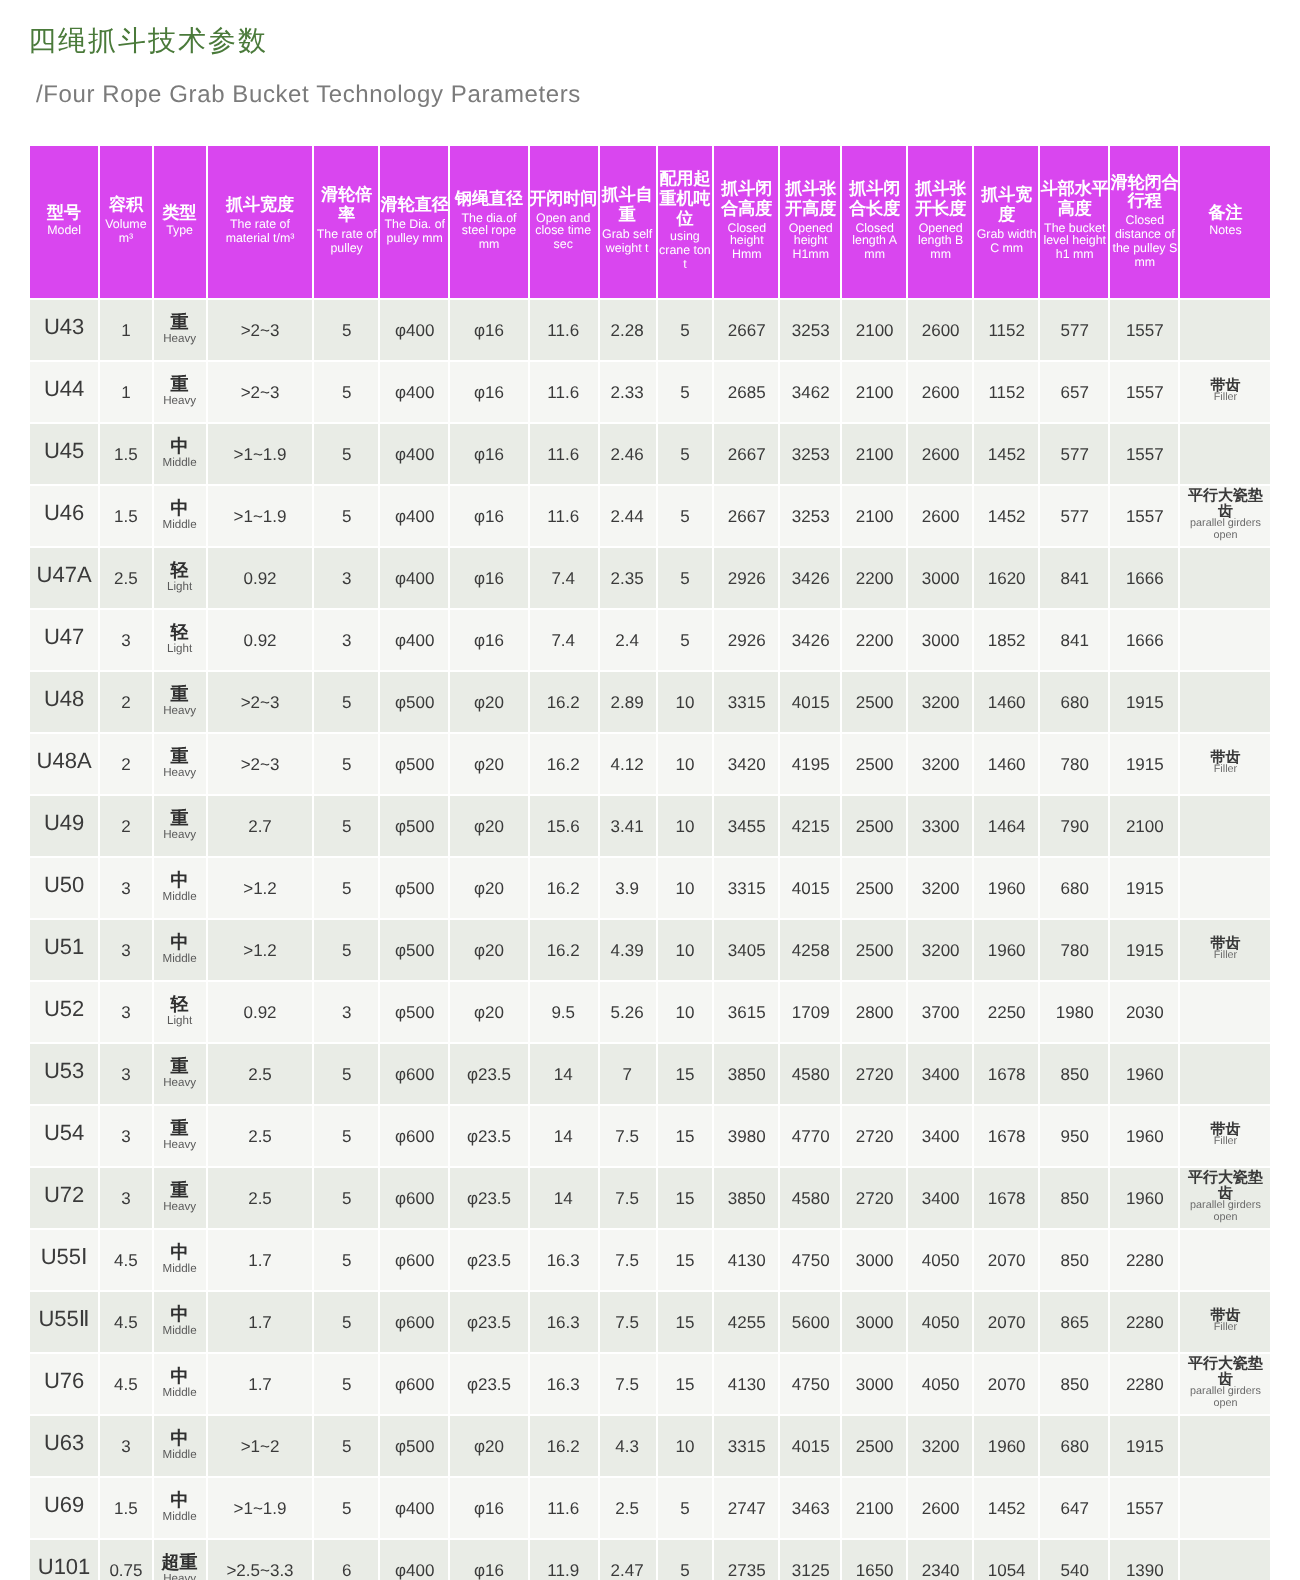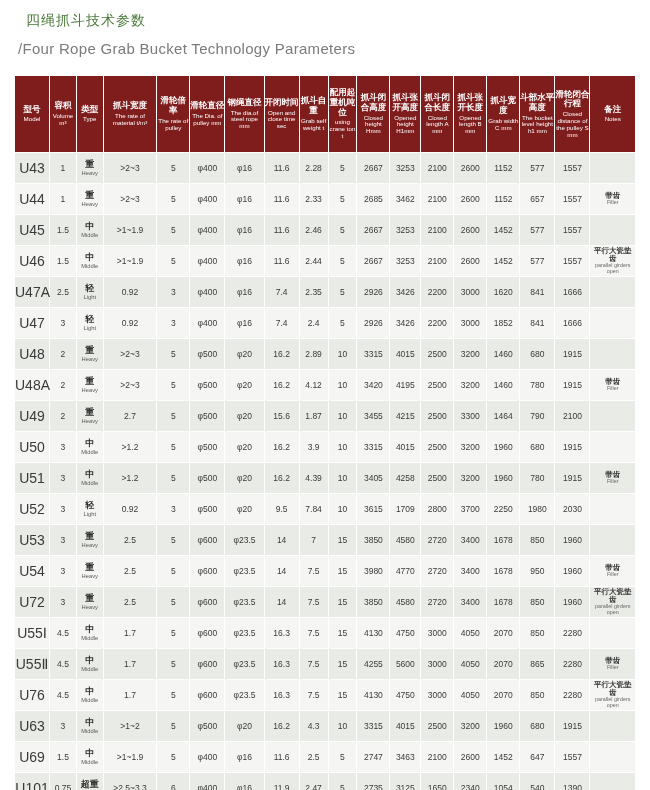--- a/index.html
+++ b/index.html
@@ -18,45 +18,45 @@
   .page {
     width: 650px;
     height: 790px;
     box-sizing: border-box;
     padding: 10px 14px 0 14px;
   }
   .title-cn {
     font-size: 14px;
     color: #4a7a3a;
     letter-spacing: 1px;
-    margin: 2px 0 0 12px;
+    margin: 2px 0 0 0;
     display: inline-block;
   }
   .title-en {
-    font-size: 15px;
+    font-size: 12px;
     color: #7b7b7b;
     margin: 10px 0 0 4px;
     letter-spacing: 0.3px;
   }
   table.params {
     border-collapse: collapse;
     margin-top: 18px;
     table-layout: fixed;
     width: 622px;
     font-size: 8px;
   }
   table.params td, table.params th {
     border: 1px solid #ffffff;
     text-align: center;
     vertical-align: middle;
     padding: 1px 0;
     line-height: 1.05;
   }
   thead th {
-    background: #7f1d1d;
+    background: #d946ef;
     color: #ffffff;
     font-weight: normal;
     height: 74px;
     padding: 2px 1px;
   }
   thead th .cn {
     font-size: 8.5px;
     display: block;
     line-height: 1.15;
     font-weight: bold;
@@ -68,21 +68,21 @@
     margin-top: 2px;
     font-weight: normal;
   }
   tbody tr.odd td { background: #e9ece6; }
   tbody tr.even td { background: #f5f6f3; }
   tbody td {
     height: 28px;
     font-size: 8.5px;
     color: #3a3a3a;
   }
-  td.model { font-size: 14px; margin-top: 22px; }
+  td.model { font-size: 11px; margin-top: 22px; }
   td.type .cn {
     display: block;
     font-size: 9px;
     font-weight: bold;
     color: #2f2f2f;
   }
   td.type .en {
     display: block;
     font-size: 5.8px;
     color: #5a5a5a;
@@ -440,21 +440,21 @@
           <td>2</td>
           <td class="type">
             <span class="cn">重</span>
             <span class="en">Heavy</span>
           </td>
           <td class="ratio">2.7</td>
           <td>5</td>
           <td>φ500</td>
           <td>φ20</td>
           <td>15.6</td>
-          <td>1.87</td>
+          <td>3.41</td>
           <td>10</td>
           <td>3455</td>
           <td>4215</td>
           <td>2500</td>
           <td>3300</td>
           <td>1464</td>
           <td>790</td>
           <td>2100</td>
           <td class="notes">
             <span class="cn"></span>
@@ -518,21 +518,21 @@
           <td>3</td>
           <td class="type">
             <span class="cn">轻</span>
             <span class="en">Light</span>
           </td>
           <td class="ratio">0.92</td>
           <td>3</td>
           <td>φ500</td>
           <td>φ20</td>
           <td>9.5</td>
-          <td>7.84</td>
+          <td>5.26</td>
           <td>10</td>
           <td>3615</td>
           <td>1709</td>
           <td>2800</td>
           <td>3700</td>
           <td>2250</td>
           <td>1980</td>
           <td>2030</td>
           <td class="notes">
             <span class="cn"></span>

